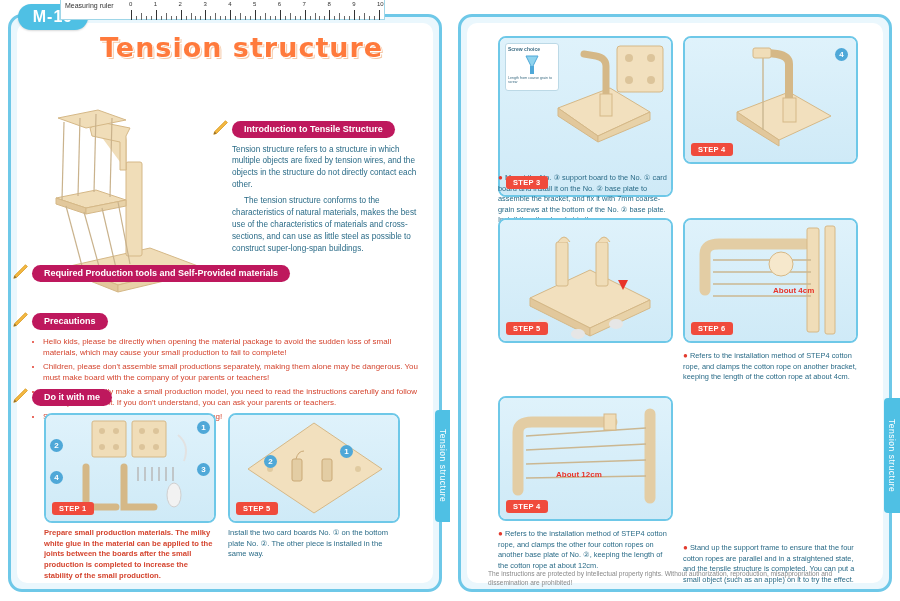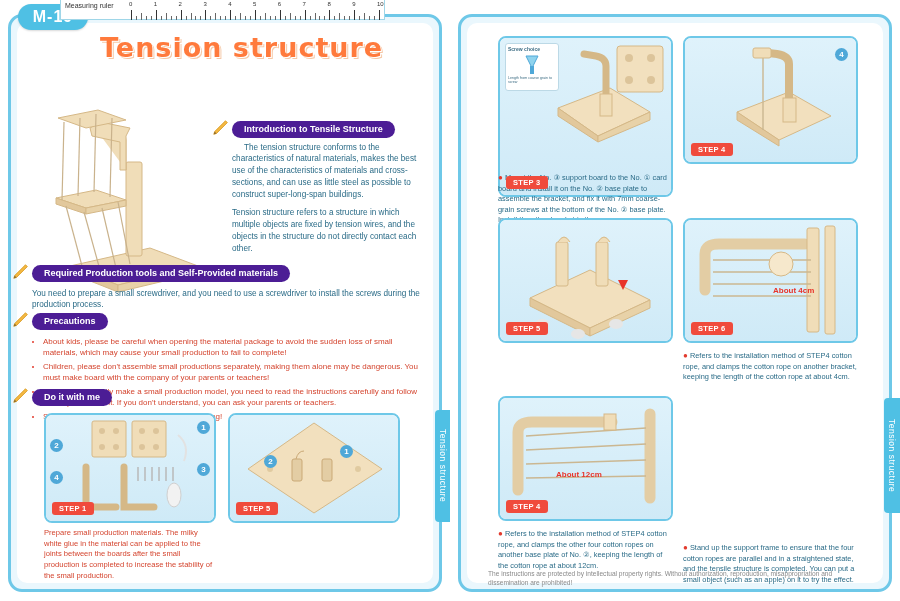--- a/index.html
+++ b/index.html
@@ -75,21 +75,21 @@
     text-shadow:1px 1px 0 #ffffff, 2px 2px 0 #f5c9a8;
     font-family:"DejaVu Sans", sans-serif;
   }
   
   .model-box{
     position:absolute;left:30px;top:70px;width:200px;height:230px;
   }
   
   .sec-head{
     position:relative;display:inline-flex;align-items:center;
-    height:17px;border-radius:9px;background:#4c1d95;
+    height:17px;border-radius:9px;background:#be185d;
     color:#fff;font-size:9px;font-weight:bold;padding:0 12px;
     white-space:nowrap;
   }
   .pencil{
     position:absolute;left:-20px;top:-2px;width:18px;height:18px;
   }
   .sec-wrap{position:absolute;}
   .body-text{
     font-size:8.2px;color:#2a6b87;line-height:1.45;
   }
@@ -275,45 +275,44 @@
     </div>
 
     <div class="sec-wrap" style="left:232px;top:118px;width:195px;">
       <div class="sec-head">
         <svg class="pencil" viewBox="0 0 20 20">
             <polygon points="2,17 5,16 17,4 15,2 3,14" fill="#f5b942" stroke="#d89a20" stroke-width="1"></polygon>
             <polygon points="2,17 3,14 5,16" fill="#8a6a2f"></polygon>
           </svg>
         <span>Introduction to Tensile Structure</span>
       </div>
+      <div class="body-text" style="margin-top:6px;text-indent:0;">Tension structure refers to a structure in which multiple objects are fixed by tension wires, and the objects in the structure do not directly contact each other.</div>
       <div class="body-text" style="margin-top:4px;text-indent:12px;">The tension structure conforms to the characteristics of natural materials, makes the best use of the characteristics of materials and cross-sections, and can use as little steel as possible to construct super-long-span buildings.</div>
-      <div class="body-text" style="margin-top:6px;text-indent:0;">Tension structure refers to a structure in which multiple objects are fixed by tension wires, and the objects in the structure do not directly contact each other.</div>
     </div>
 
     <div class="sec-wrap" style="left:32px;top:262px;width:390px;">
       <div class="sec-head">
         <svg class="pencil" viewBox="0 0 20 20">
             <polygon points="2,17 5,16 17,4 15,2 3,14" fill="#f5b942" stroke="#d89a20" stroke-width="1"></polygon>
             <polygon points="2,17 3,14 5,16" fill="#8a6a2f"></polygon>
           </svg>
         <span>Required Production tools and Self-Provided materials</span>
       </div>
-      <div class="body-text" style="margin-top:6px;">You need to prepare a small screwdriver, and you need to use a screwdriver to install the screws during the production process.</div>
     </div>
 
     <div class="sec-wrap" style="left:32px;top:310px;width:392px;">
       <div class="sec-head">
         <svg class="pencil" viewBox="0 0 20 20">
             <polygon points="2,17 5,16 17,4 15,2 3,14" fill="#f5b942" stroke="#d89a20" stroke-width="1"></polygon>
             <polygon points="2,17 3,14 5,16" fill="#8a6a2f"></polygon>
           </svg>
         <span>Precautions</span>
       </div>
       <ul class="bullets" style="margin:6px 0 0 0;padding-left:11px;">
-        <li class="dot-red">About kids, please be careful when opening the material package to avoid the sudden loss of small materials, which may cause your small production to fail to complete!</li>
+        <li class="dot-red">Hello kids, please be directly when opening the material package to avoid the sudden loss of small materials, which may cause your small production to fail to complete!</li>
         <li class="dot-red">Children, please don't assemble small productions separately, making them alone may be dangerous. You must make board with the company of your parents or teachers!</li>
         <li class="dot-red">If you want to easily make a small production model, you need to read the instructions carefully and follow the steps to make it. If you don't understand, you can ask your parents or teachers.</li>
         <li class="dot-red">Seeking help from others is also a kind of learning!</li>
       </ul>
     </div>
 
     <div class="sec-wrap" style="left:32px;top:386px;">
       <div class="sec-head">
         <svg class="pencil" viewBox="0 0 20 20">
             <polygon points="2,17 5,16 17,4 15,2 3,14" fill="#f5b942" stroke="#d89a20" stroke-width="1"></polygon>
@@ -348,36 +347,37 @@
         </g>
         <ellipse cx="128" cy="80" rx="7" ry="12" fill="#f2f2f2" stroke="#cfcfcf"></ellipse>
         <path d="M132 20 q12 10 6 26" stroke="#e2e2e2" stroke-width="2" fill="none"></path>
       </svg>
       <div class="callout-num blue" style="left:4px;top:24px;">2</div>
       <div class="callout-num blue" style="left:4px;top:56px;">4</div>
       <div class="callout-num blue" style="right:4px;top:6px;">1</div>
       <div class="callout-num blue" style="right:4px;top:48px;">3</div>
       <div class="step-badge">STEP 1</div>
     </div>
-    <div class="step-caption" style="position:absolute;left:44px;top:528px;width:172px;">Prepare small production materials. The milky white glue in the material can be applied to the joints between the boards after the small production is completed to increase the stability of the small production.</div>
+    <div class="step-caption" style="position:absolute;left:44px;top:528px;width:172px;font-weight:bold;">Prepare small production materials. The milky white glue in the material can be applied to the joints between the boards after the small production is completed to increase the stability of the small production.</div>
 
     <div class="step-card" style="left:228px;top:413px;width:172px;height:110px;">
       <div class="photo-bg"></div>
       <svg width="168" height="106" viewBox="0 0 168 106" style="position:absolute;left:0;top:0;">
         <polygon points="84,8 152,54 84,98 18,54" fill="#f2e0be" stroke="#d5b887" stroke-width="1"></polygon>
         <rect x="62" y="44" width="10" height="22" rx="2" fill="#e3cda4" stroke="#caa977"></rect>
         <rect x="92" y="44" width="10" height="22" rx="2" fill="#e3cda4" stroke="#caa977"></rect>
         <path d="M66 44 q2 -8 8 -8" stroke="#caa977" fill="none"></path>
         <circle cx="40" cy="54" r="3" fill="#e0caa0"></circle>
         <circle cx="128" cy="54" r="3" fill="#e0caa0"></circle>
       </svg>
       <div class="callout-num blue" style="left:34px;top:40px;">2</div>
       <div class="callout-num blue" style="left:110px;top:30px;">1</div>
       <div class="step-badge">STEP 5</div>
     </div>
+    <div class="step-caption blue" style="position:absolute;left:228px;top:528px;width:172px;">Install the two card boards No. ① on the bottom plate No. ②. The other piece is installed in the same way.</div>
 
     <div class="tab-vert">Tension structure</div>
   </div>
 
   <div class="right-page">
     <div class="rp-frame">
       <div class="rp-inner"></div>
     </div>
 
     <div class="rcard" style="left:48px;top:36px;width:175px;height:161px;">

